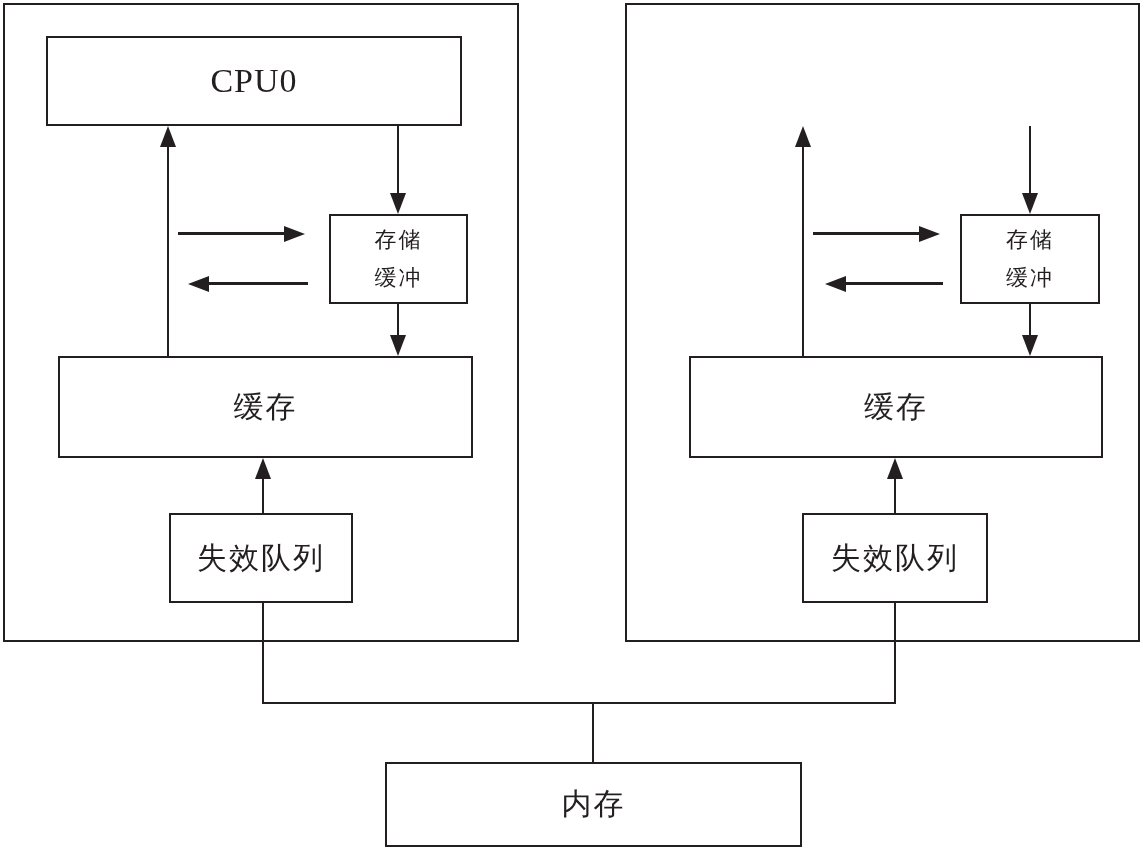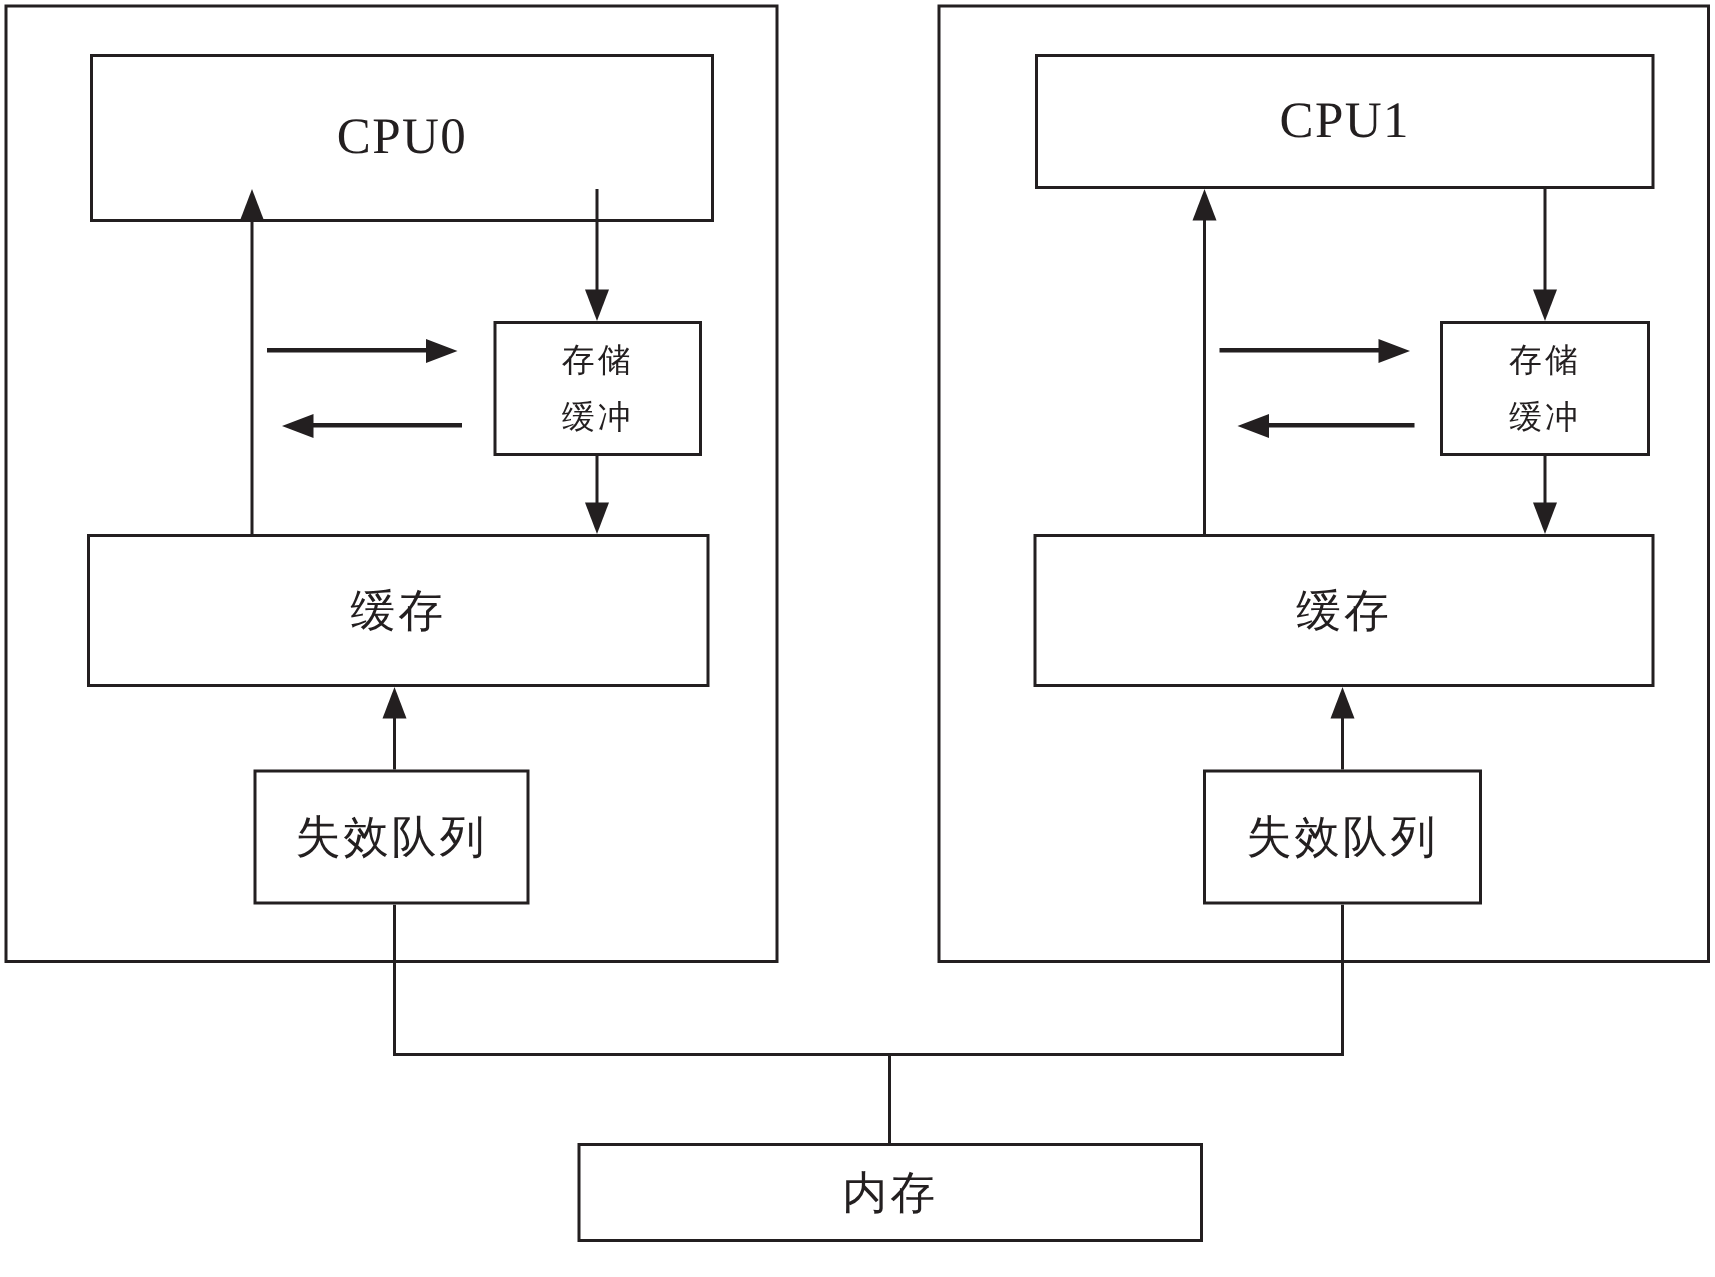--- a/index.html
+++ b/index.html
@@ -31,21 +31,21 @@
   .zh2 { font-size:22px; letter-spacing:2px; line-height:38px; }
 </style>
 </head>
 <body>
 
 <div class="canvas">
 
   <div class="outline" style="left:3px;top:3px;width:516px;height:639px"></div>
   <div class="outline" style="left:625px;top:3px;width:515px;height:639px"></div>
 
-  <div class="box" style="left:60px;top:36px;width:416px;height:112px">
+  <div class="box" style="left:46px;top:36px;width:416px;height:90px">
     <span class="en">CPU0</span>
   </div>
 
   <div class="box" style="left:329px;top:214px;width:139px;height:90px">
     <div>
       <div class="zh2">存储</div>
       <div class="zh2">缓冲</div>
     </div>
   </div>
 
@@ -68,23 +68,20 @@
 
   <div class="arrow-shaft" style="left:178px;top:232px;width:107px;height:3px"></div>
   <div class="ah right" style="left:284px;top:225.5px"></div>
 
   <div class="arrow-shaft" style="left:208px;top:282px;width:100px;height:3px"></div>
   <div class="ah left" style="left:188px;top:275.5px"></div>
 
   <div class="arrow-shaft" style="left:262px;top:477px;width:2px;height:36px"></div>
   <div class="ah up" style="left:255px;top:458px"></div>
 
-  <div class="box" style="left:690px;top:36px;width:413px;height:90px">
-    <span class="en">CPU1</span>
-  </div>
 
   <div class="box" style="left:960px;top:214px;width:140px;height:90px">
     <div>
       <div class="zh2">存储</div>
       <div class="zh2">缓冲</div>
     </div>
   </div>
 
   <div class="box" style="left:689px;top:356px;width:414px;height:102px">
     <span class="zh">缓存</span>
@@ -110,17 +107,17 @@
   <div class="ah left" style="left:825px;top:275.5px"></div>
 
   <div class="arrow-shaft" style="left:894px;top:477px;width:2px;height:36px"></div>
   <div class="ah up" style="left:887px;top:458px"></div>
 
   <div class="vline" style="left:262px;top:603px;width:2px;height:101px"></div>
   <div class="vline" style="left:894px;top:603px;width:2px;height:101px"></div>
   <div class="hline" style="left:262px;top:702px;width:634px;height:2px"></div>
   <div class="vline" style="left:592px;top:704px;width:2px;height:58px"></div>
 
-  <div class="box" style="left:385px;top:762px;width:417px;height:66px">
+  <div class="box" style="left:385px;top:762px;width:417px;height:85px">
     <span class="zh">内存</span>
   </div>
 
 </div>
 
 </body></html>

